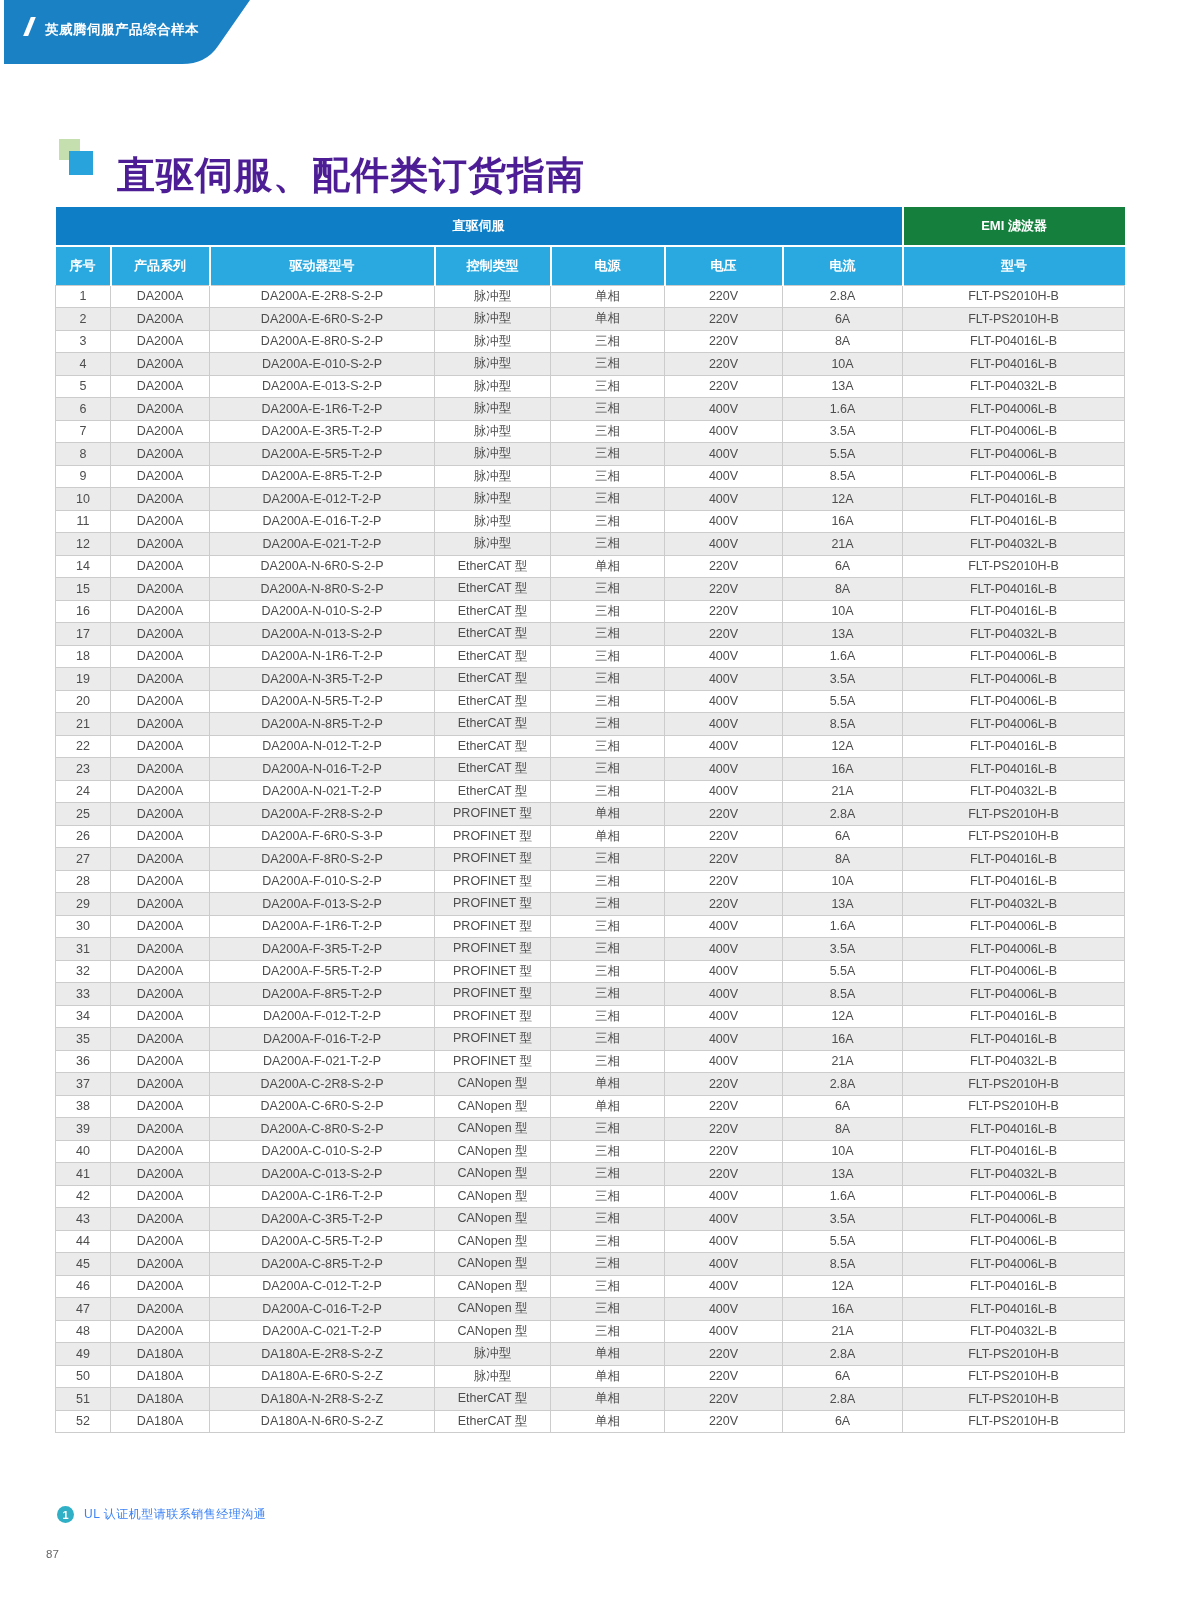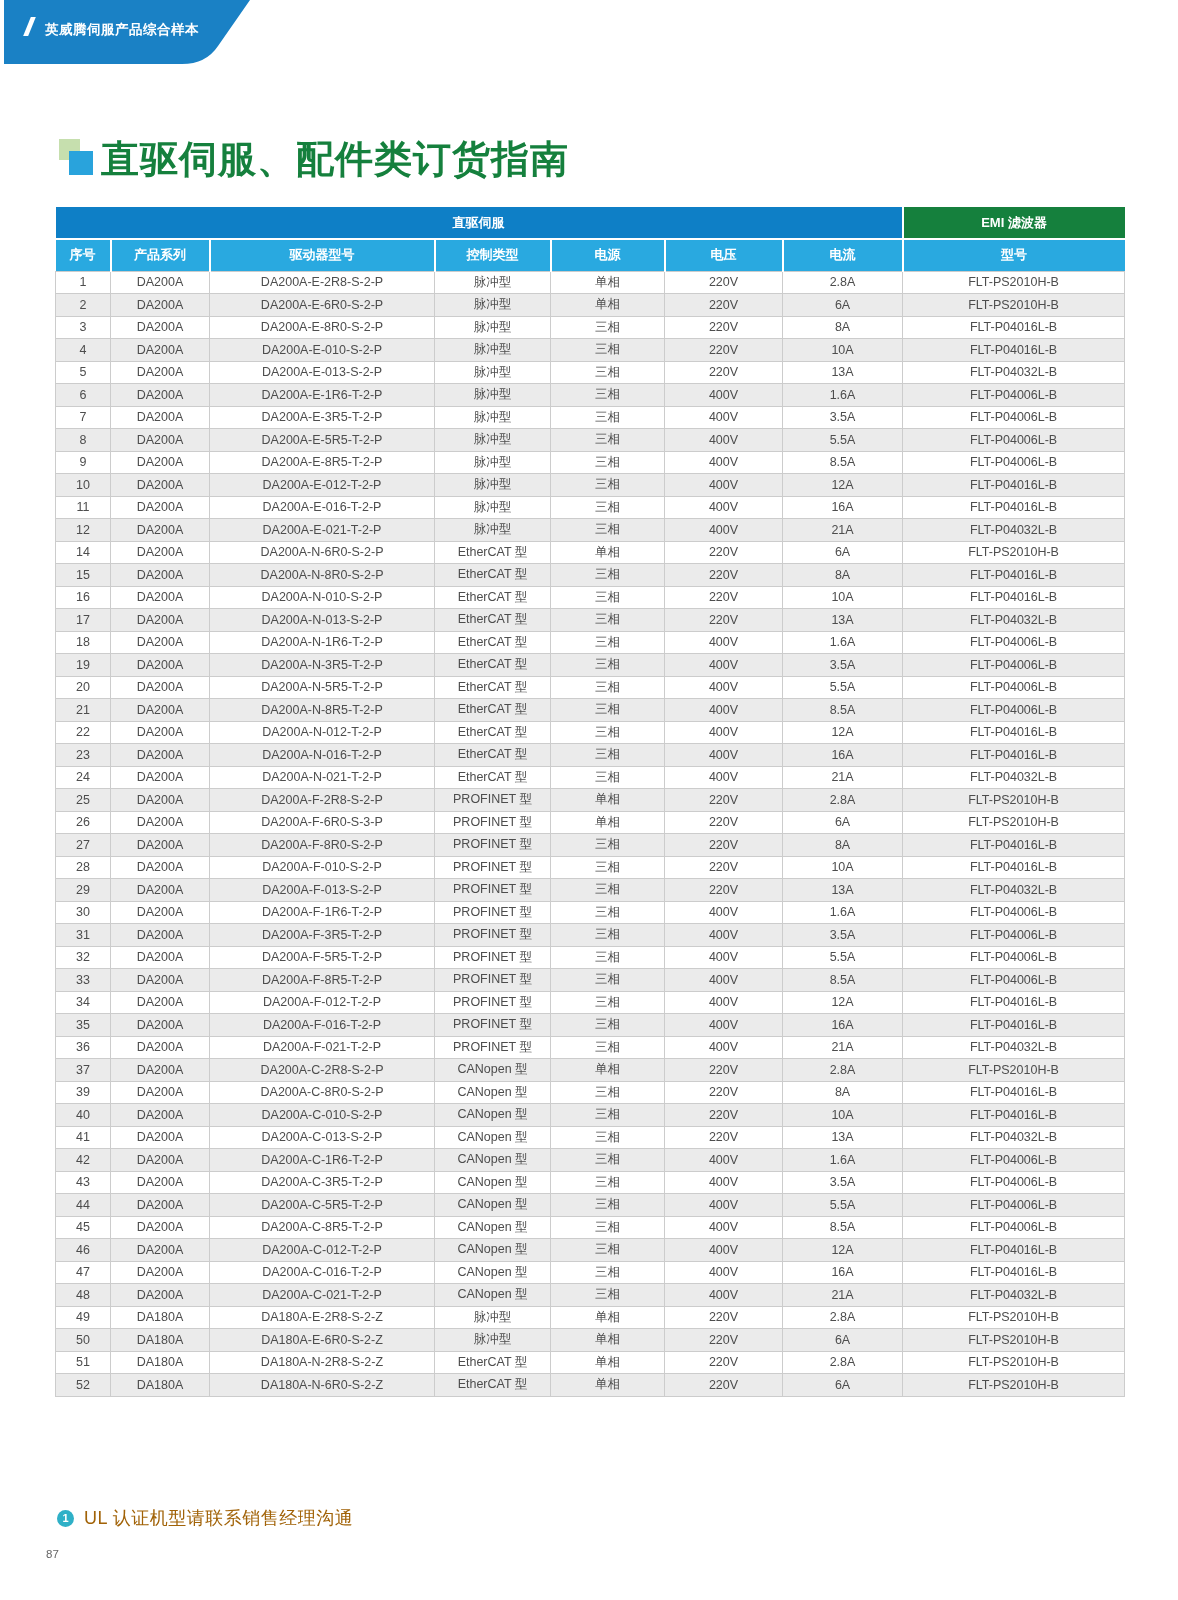--- a/index.html
+++ b/index.html
@@ -27,34 +27,34 @@
 
   
   .title-block {
     position: absolute; top: 136px; left: 59px;
     display: flex; align-items: flex-start;
   }
   .bullet { position: relative; width: 42px; height: 44px; flex: 0 0 42px; }
   .bullet-green { position: absolute; left: 0; top: 3px; width: 21px; height: 21px; background: #c6dfae; }
   .bullet-blue  { position: absolute; left: 10px; top: 15px; width: 24px; height: 24px; background: #29a3dc; }
   .page-title {
-    margin: 0; padding: 0;
+    margin: 16px; padding: 0;
     font-size: 38px; line-height: 46px; font-weight: bold;
-    color: #15803d; letter-spacing: 1px; white-space: nowrap;
+    color: #4c1d95; letter-spacing: 1px; white-space: nowrap;
   }
 
   
   .table-wrap { position: absolute; top: 207px; left: 55px; }
   table { border-collapse: collapse; table-layout: fixed; width: 1069px; }
   col.c0 { width: 55px; }  col.c1 { width: 99px; }  col.c2 { width: 225px; }
   col.c3 { width: 116px; } col.c4 { width: 114px; } col.c5 { width: 118px; }
   col.c6 { width: 120px; } col.c7 { width: 222px; }
 
   thead th {
-    height: 32px; padding: 0;
+    height: 39px; padding: 0;
     font-size: 13px; font-weight: bold; color: #ffffff;
     text-align: center; vertical-align: middle;
   }
   tr.group-row th { border-bottom: 2px solid #ffffff; }
   th.group-servo { background: #0e7fc6; border-right: 2px solid #ffffff; }
   th.group-emi   { background: #15803d; }
   tr.col-row th  { background: #29a9e0; border-right: 2px solid #ffffff; }
   tr.col-row th:last-child { border-right: 0; }
 
   tbody td {
@@ -71,21 +71,21 @@
   .footnote {
     position: absolute; top: 1506px; left: 57px;
     display: flex; align-items: center; gap: 10px;
   }
   .footnote-marker {
     width: 17px; height: 17px; border-radius: 50%;
     background: #2fb0c7; color: #ffffff;
     font-size: 11px; font-weight: bold;
     display: flex; align-items: center; justify-content: center;
   }
-  .footnote-text { font-size: 18px; color: #a16207; letter-spacing: 0.5px; text-align: center; }
+  .footnote-text { font-size: 12px; color: #3b82f6; letter-spacing: 0.5px; text-align: center; }
 
   
   .page-number {
     position: absolute; top: 1548px; left: 30px;
     font-size: 11.5px; color: #666666; margin-left: 16px;
   }
 </style>
 </head>
 <body>
 
@@ -488,20 +488,30 @@
           <td>37</td>
           <td>DA200A</td>
           <td>DA200A-C-2R8-S-2-P</td>
           <td>CANopen 型</td>
           <td>单相</td>
           <td>220V</td>
           <td>2.8A</td>
           <td>FLT-PS2010H-B</td>
         </tr>
         <tr>
+          <td>38</td>
+          <td>DA200A</td>
+          <td>DA200A-C-6R0-S-2-P</td>
+          <td>CANopen 型</td>
+          <td>单相</td>
+          <td>220V</td>
+          <td>6A</td>
+          <td>FLT-PS2010H-B</td>
+        </tr>
+        <tr>
           <td>39</td>
           <td>DA200A</td>
           <td>DA200A-C-8R0-S-2-P</td>
           <td>CANopen 型</td>
           <td>三相</td>
           <td>220V</td>
           <td>8A</td>
           <td>FLT-P04016L-B</td>
         </tr>
         <tr>

